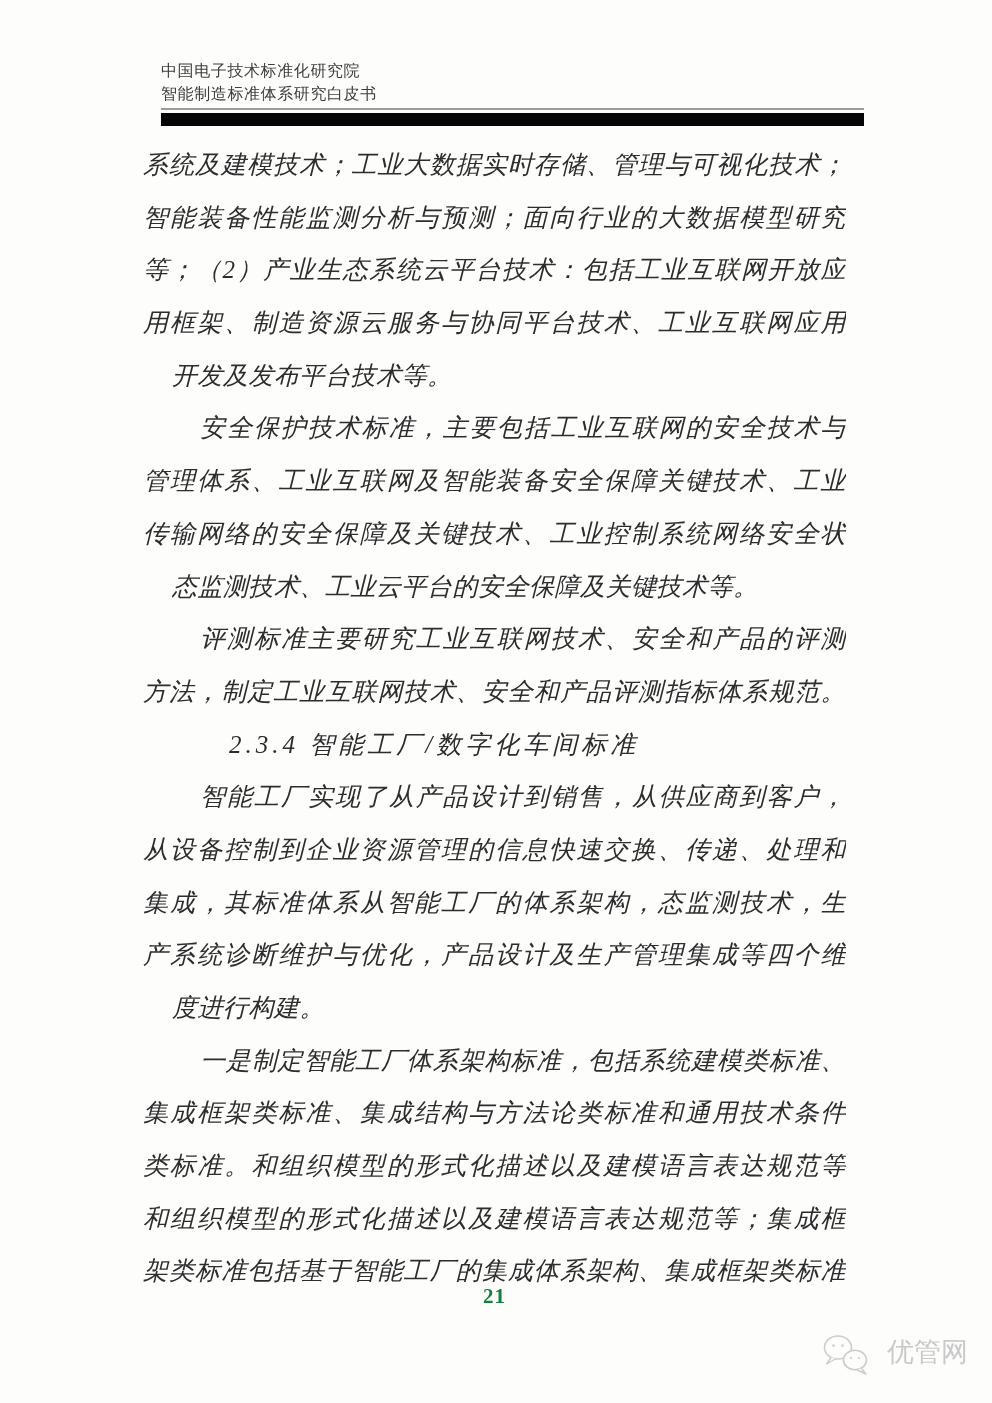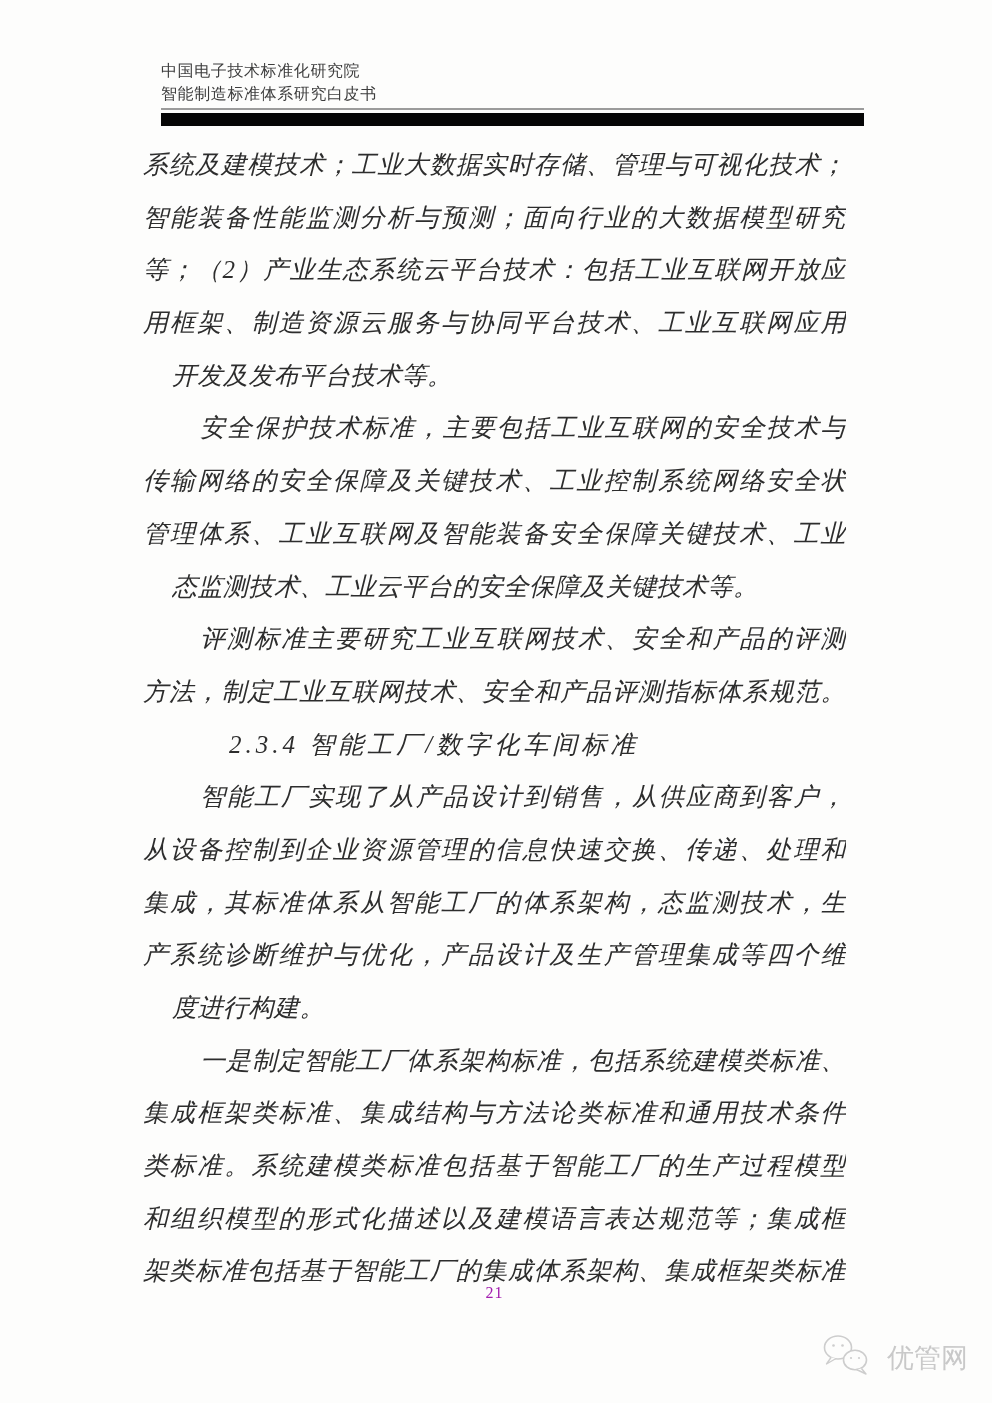--- a/index.html
+++ b/index.html
@@ -44,27 +44,27 @@
     white-space: normal;
     overflow: hidden;
   }
   .line.end { text-align-last: left; margin-left: 29px; }
   .line.indent { text-indent: 57px; }
   .line.heading { letter-spacing: 4px; text-align-last: left; }
   
   .page-number {
     position: absolute; left: 143px; top: 1284px; width: 703px;
     text-align: center;
-    font-size: 16px; font-weight: 400; color: #a21caf;
+    font-size: 21px; font-weight: 700; color: #15803d;
     letter-spacing: 1px;
   }
   
   .watermark {
     position: absolute; right: 24px; top: 1334px;
-    display: flex; align-items: flex-end; gap: 15px;
+    display: flex; align-items: flex-start; gap: 15px;
     color: #c9c9c9;
     font-family: "Liberation Sans", "DejaVu Sans", sans-serif;
     font-size: 27px;
     user-select: none;
   }
   .watermark svg { display: block; }
 </style>
 </head>
 <body>
 
@@ -78,34 +78,34 @@
   </div>
 
   <div class="body-text">
 
   <div class="line">系统及建模技术；工业大数据实时存储、管理与可视化技术；</div>
       <div class="line">智能装备性能监测分析与预测；面向行业的大数据模型研究</div>
       <div class="line">等；（2）产业生态系统云平台技术：包括工业互联网开放应</div>
       <div class="line">用框架、制造资源云服务与协同平台技术、工业互联网应用</div>
       <div class="line end">开发及发布平台技术等。</div>
       <div class="line indent">安全保护技术标准，主要包括工业互联网的安全技术与</div>
+      <div class="line">管理体系、工业互联网及智能装备安全保障关键技术、工业</div>
       <div class="line">传输网络的安全保障及关键技术、工业控制系统网络安全状</div>
-      <div class="line">管理体系、工业互联网及智能装备安全保障关键技术、工业</div>
       <div class="line end">态监测技术、工业云平台的安全保障及关键技术等。</div>
       <div class="line indent">评测标准主要研究工业互联网技术、安全和产品的评测</div>
       <div class="line">方法，制定工业互联网技术、安全和产品评测指标体系规范。</div>
       <div class="line heading indent end">2.3.4  智能工厂/数字化车间标准</div>
       <div class="line indent">智能工厂实现了从产品设计到销售，从供应商到客户，</div>
       <div class="line">从设备控制到企业资源管理的信息快速交换、传递、处理和</div>
       <div class="line">集成，其标准体系从智能工厂的体系架构，态监测技术，生</div>
       <div class="line">产系统诊断维护与优化，产品设计及生产管理集成等四个维</div>
       <div class="line end">度进行构建。</div>
       <div class="line indent">一是制定智能工厂体系架构标准，包括系统建模类标准、</div>
       <div class="line">集成框架类标准、集成结构与方法论类标准和通用技术条件</div>
-      <div class="line">类标准。系统建模类标准包括基于智能工厂的生产过程模型</div>
+      <div class="line">类标准。和组织模型的形式化描述以及建模语言表达规范等</div>
       <div class="line">和组织模型的形式化描述以及建模语言表达规范等；集成框</div>
       <div class="line">架类标准包括基于智能工厂的集成体系架构、集成框架类标准</div>
     </div>
 
   <div class="page-number">21</div>
 
   <div class="watermark">
     <span>
       <svg width="50" height="42" viewBox="0 0 50 42" fill="none" xmlns="http://www.w3.org/2000/svg">
         <ellipse cx="16" cy="13.5" rx="13.5" ry="11.5" fill="#fdfdfc" stroke="#cdcdcd" stroke-width="1.6"></ellipse>

